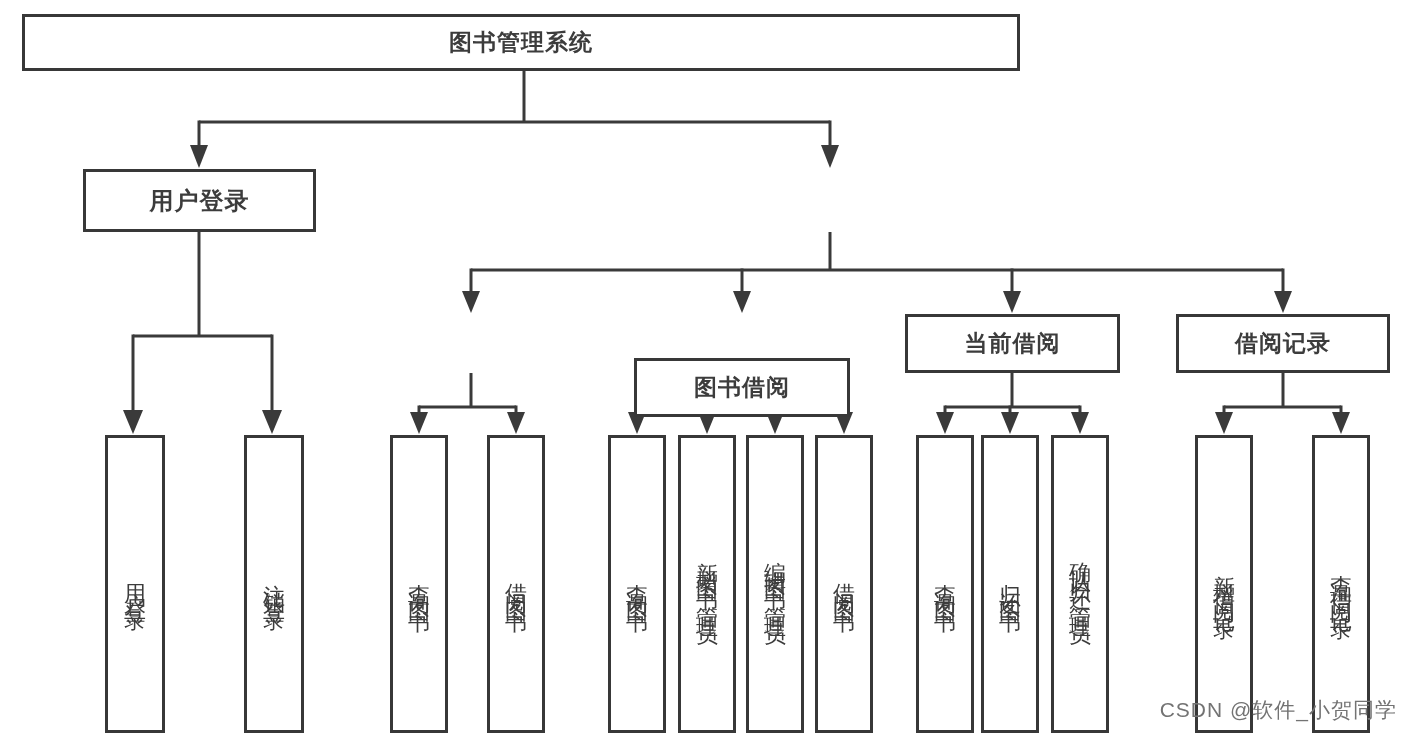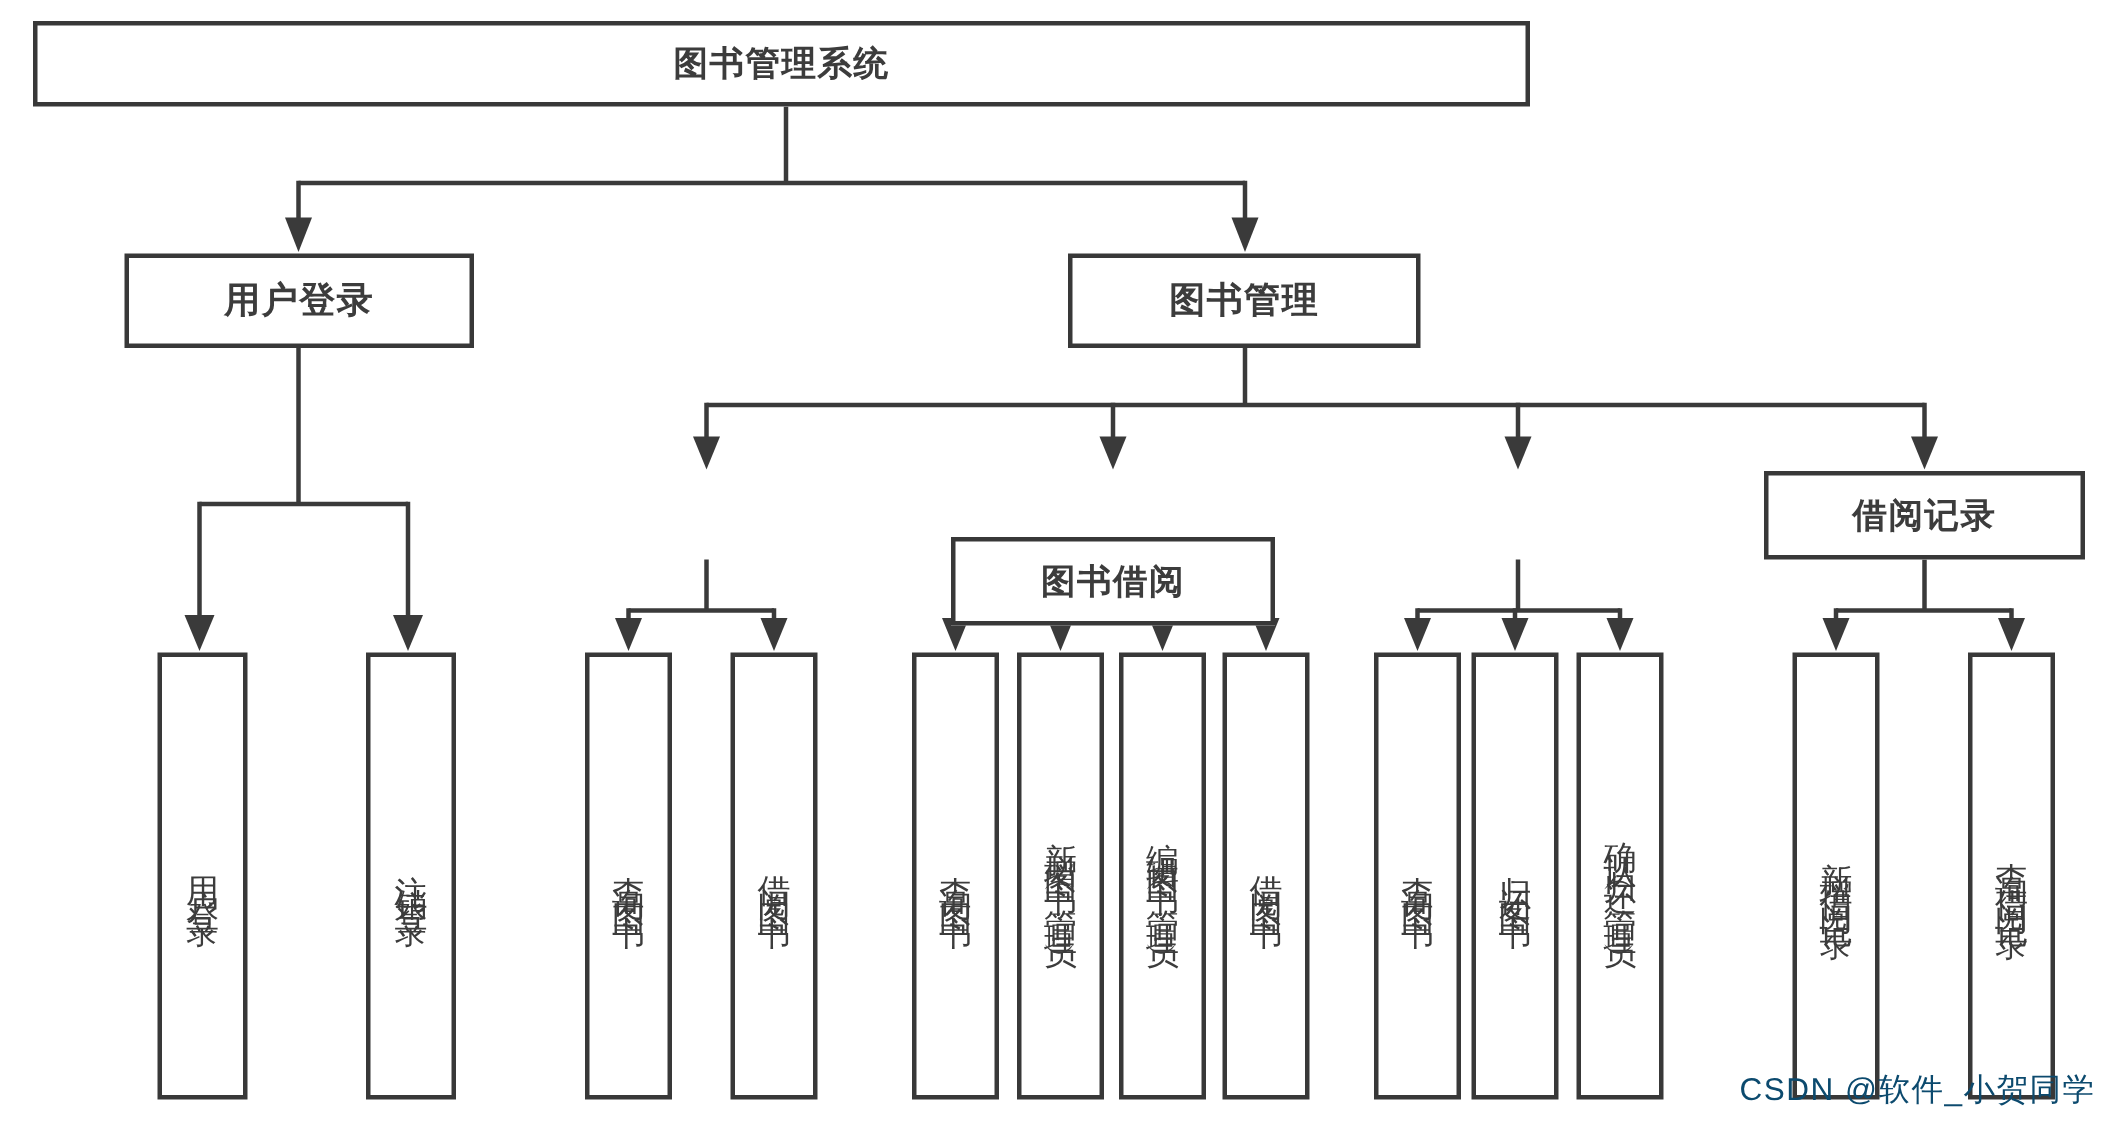--- a/index.html
+++ b/index.html
@@ -73,25 +73,24 @@
   .leaf-9  { left: 916px; }
   .leaf-10 { left: 981px; }
   .leaf-11 { left: 1051px; }
   .leaf-12 { left: 1195px; }
   .leaf-13 { left: 1312px; }
   .watermark {
     position: absolute;
     right: 8px;
     top: 696px;
     font-size: 21px;
-    color: #0c4a6e;
+    color: #737373;
     letter-spacing: 1px;
     z-index: 5;
     white-space: nowrap;
-    margin-top: 16px;
   }
   .wires line { stroke: #3a3a3a; stroke-width: 3; }
   .wires polygon { fill: #3a3a3a; }
 </style>
 </head>
 <body>
 
 <div class="canvas">
 
   <svg class="wires" xmlns="http://www.w3.org/2000/svg">
@@ -170,27 +169,27 @@
     </g>
   </svg>
 
   <div class="node hnode root">
     <span>图书管理系统</span>
   </div>
 
   <div class="node hnode lvl2-a">
     <span>用户登录</span>
   </div>
-  <div class="node hnode lvl2-b">
-    <span>图书管理</span>
-  </div>
 
   <div class="node hnode lvl3-b">
     <span>图书借阅</span>
   </div>
+  <div class="node hnode lvl3-c">
+    <span>当前借阅</span>
+  </div>
   <div class="node hnode lvl3-d">
     <span>借阅记录</span>
   </div>
 
   <div class="node vnode leaf-1">
     <span>用户登录</span>
   </div>
   <div class="node vnode leaf-2">
     <span>注销登录</span>
   </div>

